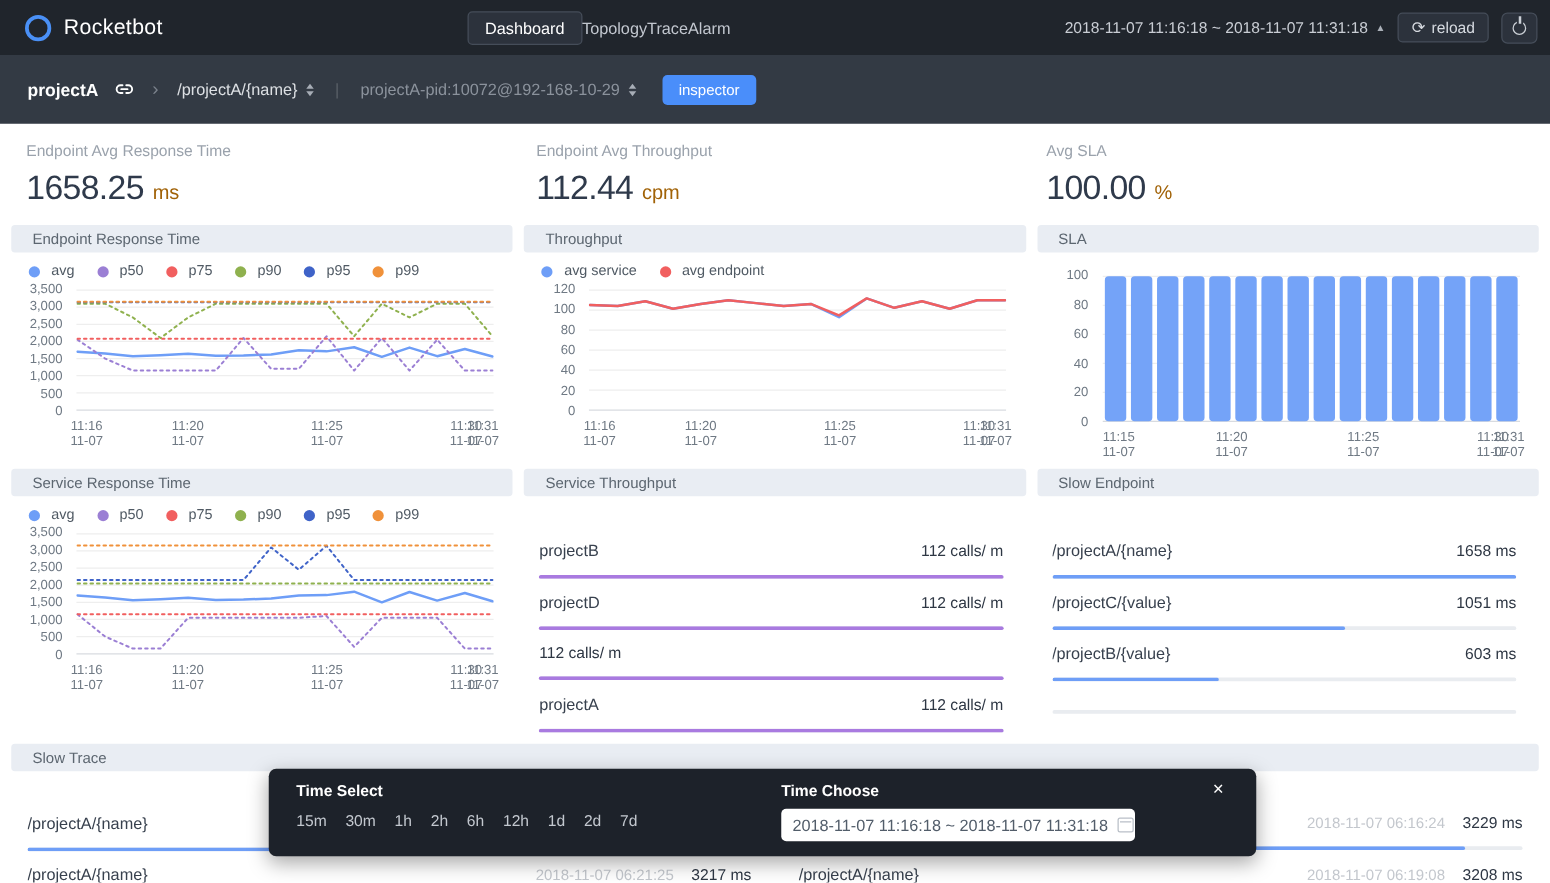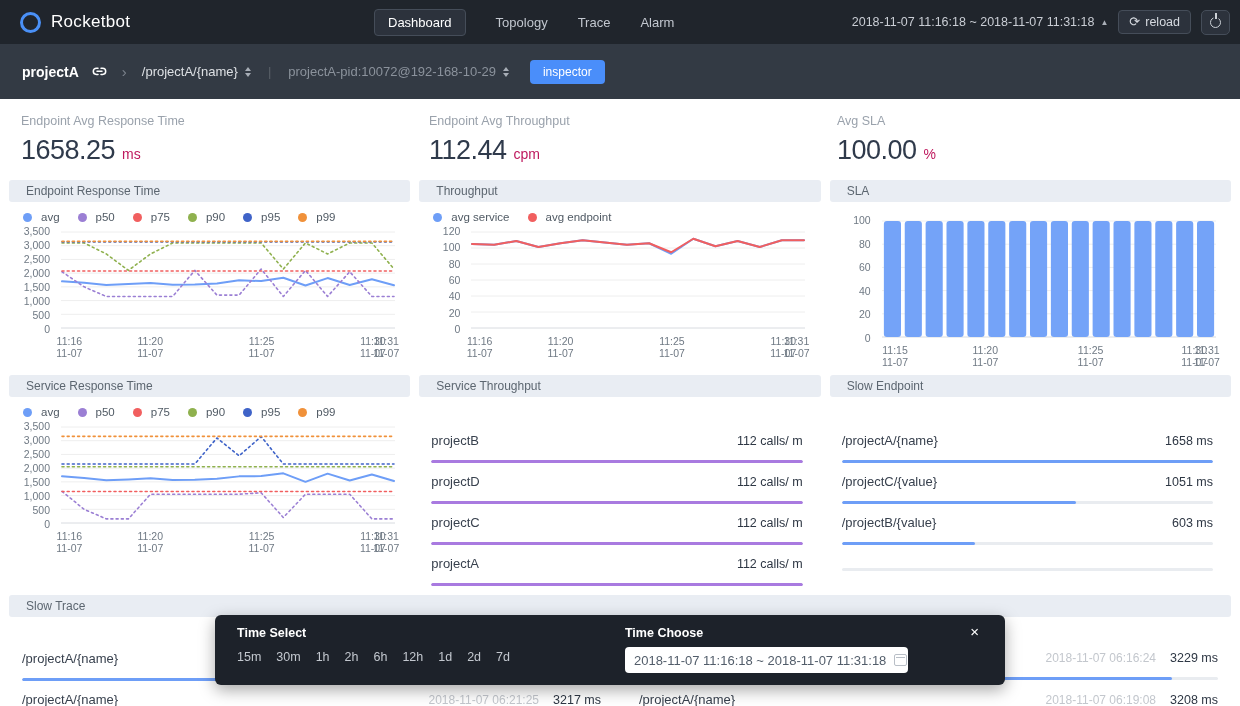--- a/index.html
+++ b/index.html
@@ -6,21 +6,21 @@
   html,body { width:1240px; height:706px; overflow:hidden; background:#fff;
     font-family:"Liberation Sans", sans-serif; position:relative; }
 
   
   .topbar { height:44px; background:#20252c; display:flex; align-items:center;
     padding:0 12px; position:relative; }
   .logo-ring { width:21px; height:21px; border:3px solid #4a90f6; border-radius:50%;
     margin:0 10px 0 8px; flex:0 0 auto; }
   .brand { color:#fff; font-size:17px; letter-spacing:.3px; }
   .topnav { position:absolute; left:374px; top:0; height:44px; display:flex;
-    align-items:center; gap:30px; }
+    align-items:center; }
   .navitem { color:#c2c7cf; font-size:13px; cursor:pointer; }
   .navitem.active { color:#fff; background:#2c323c; border:1px solid #454d59;
     border-radius:4px; padding:5px 13px; }
   .topright { position:absolute; right:10px; top:0; height:44px; display:flex;
     align-items:center; gap:10px; }
   .timerange { color:#c9cdd4; font-size:12.5px; display:flex; align-items:center;
     gap:6px; cursor:pointer; }
   .caret-up { font-size:8px; color:#aab0b8; }
   .btn-dark { background:#2c323c; border:1px solid #454d59; border-radius:4px;
     color:#d6dae0; font-size:12.5px; padding:4px 10px; display:flex; align-items:center;
@@ -52,21 +52,21 @@
   .pipe { color:#5a6068; font-size:13px; margin:0 6px; }
   .inspector-btn { background:#4a8efa; color:#fff; border:none; border-radius:4px;
     font-size:12px; padding:5px 13px; margin-left:10px; cursor:pointer; font-family:inherit; }
 
   
   .metrics { display:grid; grid-template-columns:1fr 1fr 1fr; padding:0 8px; height:81px; }
   .metric { padding:15px 0 0 13px; }
   .m-label { color:#9aa2ac; font-size:12.5px; }
   .m-valrow { display:flex; align-items:baseline; gap:7px; margin-top:7px; }
   .m-value { color:#2f3a4b; font-size:27px; letter-spacing:-.5px; }
-  .m-unit { color:#be185d; font-size:14px;text-align:right; }
+  .m-unit { color:#a16207; font-size:16px;text-align:right; }
 
   
   .row { display:grid; grid-template-columns:1fr 1fr 1fr; gap:9px; padding:0 9px; }
   .row2 { margin-top:7px; }
   .panel { background:#fff; }
   .panel-h { height:22px; background:#e9edf3; border-radius:3px; display:flex;
     align-items:center; padding:0 17px; font-size:12px; color:#5c6670; }
 
   .legend { display:flex; gap:18px; align-items:center; height:21px;
     padding:9px 4px 0 14px; }
@@ -491,21 +491,20 @@
           <div class="lrow-top">
             <span class="lname">projectD</span>
             <span class="lval">112 calls/ m</span>
           </div>
           <div class="lbar">
             <div class="lbar-fill" style="width: 100%; background: rgb(169, 122, 224);"></div>
           </div>
         </div>
         <div class="lrow">
           <div class="lrow-top">
-            <span class="lname">projectC</span>
             <span class="lval">112 calls/ m</span>
           </div>
           <div class="lbar">
             <div class="lbar-fill" style="width: 100%; background: rgb(169, 122, 224);"></div>
           </div>
         </div>
         <div class="lrow">
           <div class="lrow-top">
             <span class="lname">projectA</span>
             <span class="lval">112 calls/ m</span>

